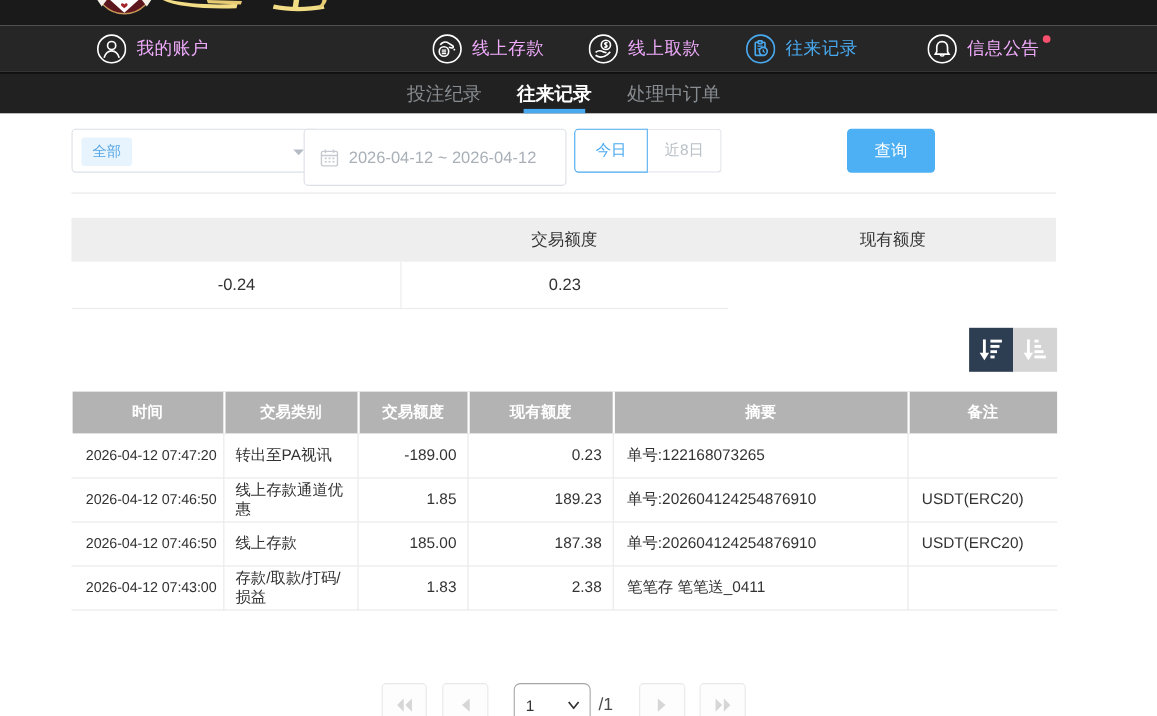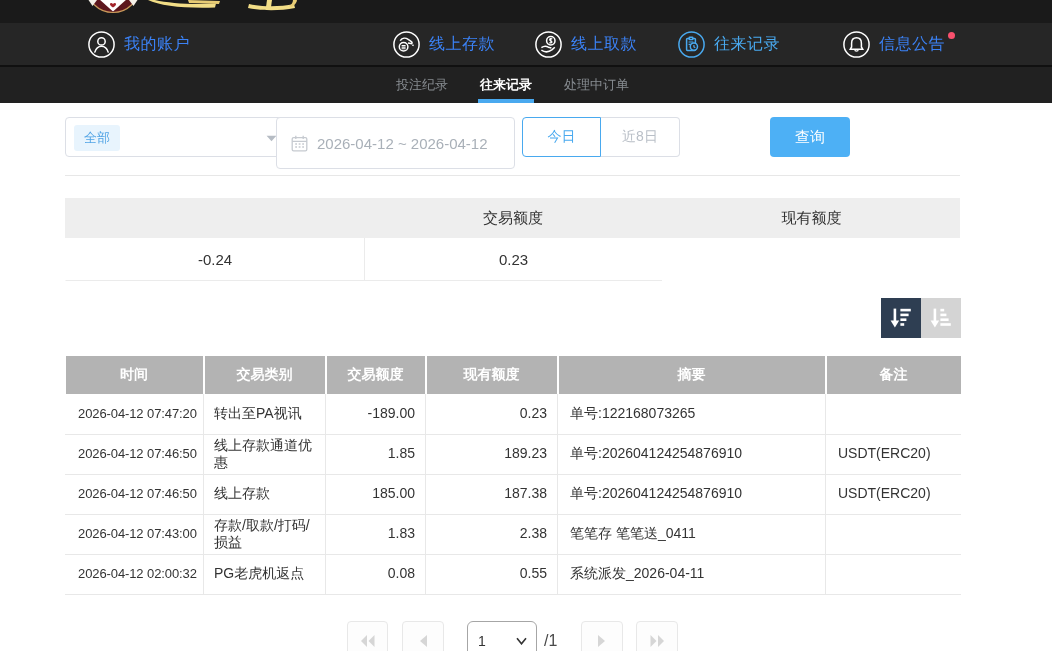--- a/index.html
+++ b/index.html
@@ -8,40 +8,40 @@
   .page { position:relative; width:1052px; height:651px; overflow:hidden; background:#fff; }
 
   
   .top-strip { position:absolute; left:0; top:0; width:1052px; height:23px; background:#1a1a1a; overflow:hidden; }
   .logo-svg { position:absolute; left:80px; top:-37px; }
 
   
   .main-nav { position:absolute; left:0; top:23px; width:1052px; height:42px; background:#262626; }
   .nav-item { position:absolute; top:0; height:42px; display:flex; align-items:center; cursor:pointer; }
   .nav-item .ico { width:27px; height:27px; margin-right:9px; flex:0 0 auto; }
-  .nav-item .lbl { font-size:16px; font-weight:500; color:#3b82f6; letter-spacing:0.5px; white-space:nowrap; }
+  .nav-item .lbl { font-size:16px; font-weight:500; color:#f0abfc; letter-spacing:0.5px; white-space:nowrap; }
   .nav-item.active .lbl { color:#49a9ef; }
   .nav-badge { position:absolute; width:7px; height:7px; border-radius:50%; background:#f9506d; left:948px; top:9px; }
 
   
   .sub-nav { position:absolute; left:0; top:65px; width:1052px; height:38px; background:#212121; border-top:2px solid #101010; }
   .tabs { position:absolute; left:65px; top:0; width:895px; height:36px; display:flex; justify-content:center; align-items:stretch; gap:32px; }
-  .tab { position:relative; display:flex; align-items:center; font-size:13px; color:#888d92; cursor:pointer; white-space:nowrap; }
+  .tab { position:relative; display:flex; align-items:center; font-size:17px; color:#888d92; cursor:pointer; white-space:nowrap; }
   .tab.active { color:#ffffff; font-weight:600; }
   .tab.active::after { content:""; position:absolute; left:50%; transform:translateX(-50%); bottom:0; width:56px; height:4px; background:#49a9ef; }
 
   
   .select-box { position:absolute; left:65px; top:117px; width:224px; height:40px; border:1px solid #dcdfe6; border-radius:4px; background:#fff; cursor:pointer; }
   .select-tag { position:absolute; left:8px; top:7px; height:26px; line-height:26px; padding:0 10px; background:#e8f4fd; color:#52a4e5; font-size:13px; border-radius:3px; }
   .select-caret { position:absolute; right:11px; top:17px; }
   .date-box { position:absolute; left:276px; top:117px; width:239px; height:52px; border:1px solid #dcdfe6; border-radius:4px; background:#fff; display:flex; align-items:center; cursor:pointer; }
   .date-box .cal { margin-left:14px; flex:0 0 auto; }
   .date-box .dtxt { margin-left:9px; font-size:15px; color:#a9b0b8; white-space:nowrap; }
   .range-group { position:absolute; left:522px; top:117px; height:40px; display:flex; }
-  .range-btn { width:79px; height:40px; background:#fff; border:1px solid #dcdfe6; border-left-width:0; font-size:14px; color:#b9bfc7; display:flex; align-items:center; justify-content:center; cursor:pointer; }
+  .range-btn { width:67px; height:40px; background:#fff; border:1px solid #dcdfe6; border-left-width:0; font-size:14px; color:#b9bfc7; display:flex; align-items:center; justify-content:center; cursor:pointer; }
   .range-btn:first-child { border-left-width:1px; border-radius:4px 0 0 4px; }
   .range-btn:last-child { border-radius:0 4px 4px 0; }
   .range-btn.active { color:#49a9ef; border:1px solid #49a9ef; }
   .range-btn.active + .range-btn { border-left-width:0; }
   .search-btn { position:absolute; left:770px; top:117px; width:80px; height:40px; background:#4db0f5; border:none; border-radius:4px; color:#fff; font-size:15px; display:flex; align-items:center; justify-content:center; cursor:pointer; font-family:inherit; }
 
   .divider { position:absolute; left:65px; top:175px; width:895px; height:1px; background:#e7e7e7; }
 
   
   .summary { position:absolute; left:65px; top:198px; width:895px; }
@@ -279,28 +279,20 @@
         <td class="txt">USDT(ERC20)</td>
       </tr>
       <tr>
         <td class="txt">2026-04-12 07:43:00</td>
         <td class="txt">存款/取款/打码/损益</td>
         <td class="num">1.83</td>
         <td class="num">2.38</td>
         <td class="txt">笔笔存 笔笔送_0411</td>
         <td class="txt"></td>
       </tr>
-      <tr>
-        <td class="txt">2026-04-12 02:00:32</td>
-        <td class="txt">PG老虎机返点</td>
-        <td class="num">0.08</td>
-        <td class="num">0.55</td>
-        <td class="txt">系统派发_2026-04-11</td>
-        <td class="txt"></td>
-      </tr>
     </tbody>
   </table>
 
   <button class="pager-btn pg1">
     <svg width="17" height="14" viewBox="0 0 17 14">
       <path d="M8 1 L2 7 L8 13 Z" fill="#d6d6d6"></path>
         <path d="M15.5 1 L9.5 7 L15.5 13 Z" fill="#d6d6d6"></path>
     </svg>
   </button>
   <button class="pager-btn pg2">

